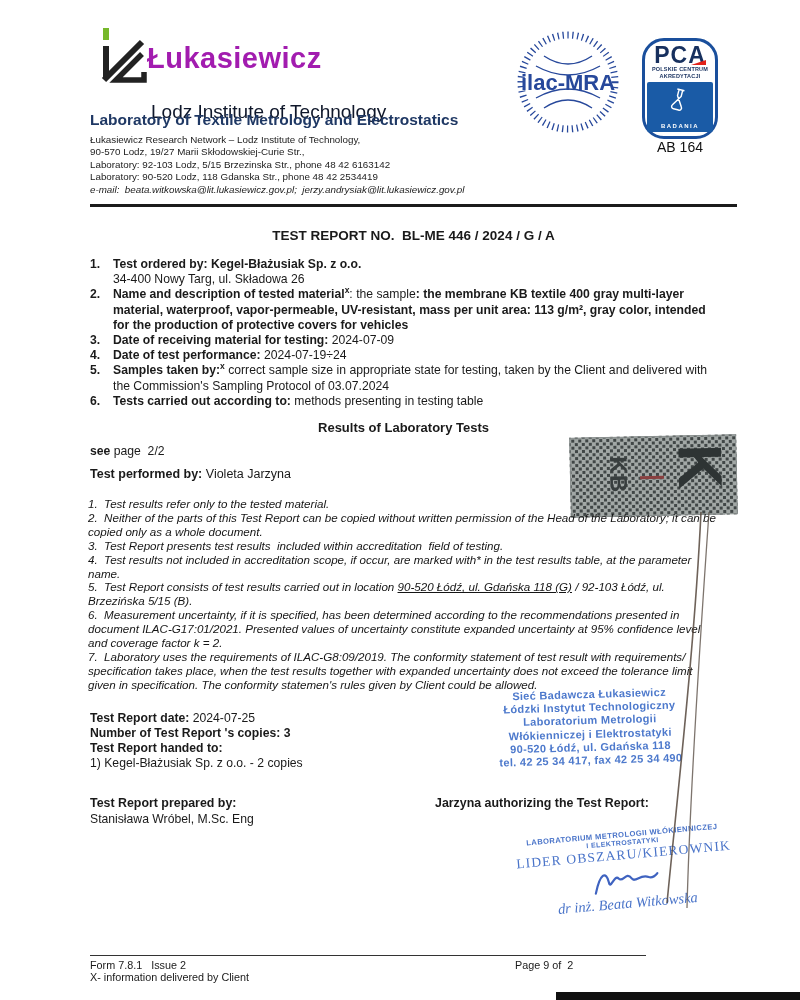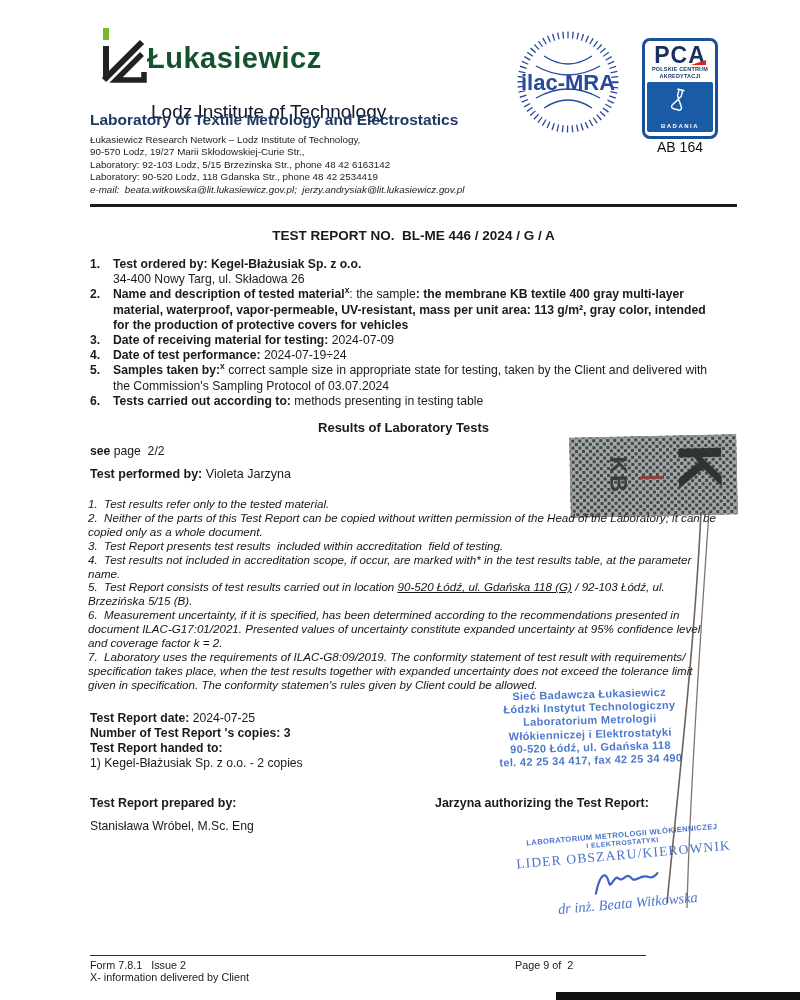--- a/index.html
+++ b/index.html
@@ -2,30 +2,30 @@
 <html><head>
 <meta charset="utf-8">
 <style>
   html,body{margin:0;padding:0;background:#fff;}
   .page{position:relative;width:800px;height:1000px;background:#fff;overflow:hidden;
         font-family:"Liberation Sans",sans-serif;color:#1a1a1a;}
   .abs{position:absolute;}
   .keep-sp{white-space:pre-wrap;}
 
   
-  .brand{left:147px;top:42px;font-size:29px;font-weight:bold;color:#14532d;letter-spacing:.5px;}
+  .brand{left:147px;top:42px;font-size:29px;font-weight:bold;color:#a21caf;letter-spacing:.5px;}
   .brand-sub{left:151px;top:101px;font-size:19px;color:#0f172a;}
   .lab-title{left:90px;top:111px;font-size:15.5px;font-weight:bold;color:#1f3864;}
   .addr{left:90px;top:134px;width:600px;font-size:9.8px;line-height:12.4px;color:#222;}
   .addr .email{font-style:italic;}
   .rule{left:90px;top:204px;width:647px;height:3px;background:#1b1b1b;}
 
   .ilac{left:516px;top:30px;width:104px;height:104px;}
   .pca-wrap{left:642px;top:38px;width:76px;text-align:center;}
-  .pca{border:3px solid #1a4f9c;border-radius:8px;background:#fff;padding:3px 2px 4px;box-sizing:border-box;}
+  .pca{border:3px solid #1a4f9c;border-radius:22px;background:#fff;padding:3px 2px 4px;box-sizing:border-box;}
   .pca-acronym{font-size:23px;font-weight:bold;color:#17305e;line-height:22px;position:relative;letter-spacing:1px;}
   .pca-red{position:absolute;right:7px;bottom:1px;width:15px;height:5px;background:#e2231a;
            clip-path:polygon(0 100%,100% 0,100% 100%);}
   .pca-name{font-size:5.5px;font-weight:bold;color:#17305e;line-height:6.5px;letter-spacing:.2px;}
   .pca-badge{margin-top:3px;background:#1a5ba6;border-radius:2px;height:50px;position:relative;}
   .pca-badge svg{position:absolute;left:50%;top:5px;transform:translateX(-50%) rotate(14deg);}
   .pca-badania{position:absolute;bottom:3px;width:100%;color:#fff;font-size:6px;font-weight:bold;letter-spacing:1.5px;}
   .pca-cert{font-size:14px;color:#111;}
 
   
@@ -44,21 +44,21 @@
   
   .notes{left:88px;top:497px;width:634px;font-size:11.6px;line-height:13.9px;font-style:italic;color:#151515;}
   .notes p{margin:0;}
   .u{text-decoration:underline;}
 
   
   .stamp-addr{left:452px;top:688px;width:276px;text-align:center;color:#4d79cc;font-size:11px;
               line-height:13.2px;font-weight:bold;transform:rotate(-1.6deg);letter-spacing:.3px;}
   .meta{left:90px;top:711px;font-size:12.2px;line-height:14.9px;}
   .prep-label{left:90px;top:796px;font-size:12.4px;font-weight:bold;}
-  .prep-name{left:90px;top:812px;font-size:12.2px;margin-top:7px;}
+  .prep-name{left:90px;top:812px;font-size:12.2px;}
   .auth-label{left:435px;top:796px;font-size:12.4px;font-weight:bold;}
 
   .stamp2{left:505px;top:830px;width:240px;text-align:center;color:#4a74c9;transform:rotate(-5deg);}
   .stamp2 .l1{font-size:7.6px;font-weight:bold;letter-spacing:.4px;}
   .stamp2 .l2{font-size:7px;font-weight:bold;letter-spacing:.4px;}
   .stamp2 .l3{font-family:"Liberation Serif",serif;font-size:13.5px;letter-spacing:1.2px;margin-top:1px;}
   .stamp2 .signer{font-family:"Liberation Serif",serif;font-style:italic;font-size:14.5px;margin-top:-6px;}
 
   
   .swatch{left:570px;top:436px;width:167px;height:80px;transform:rotate(-1.2deg);

